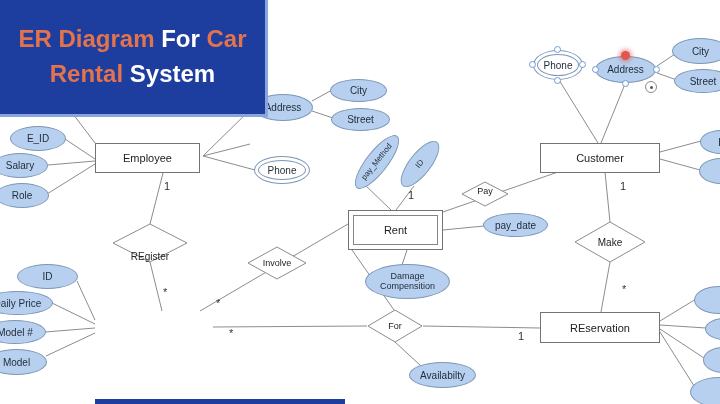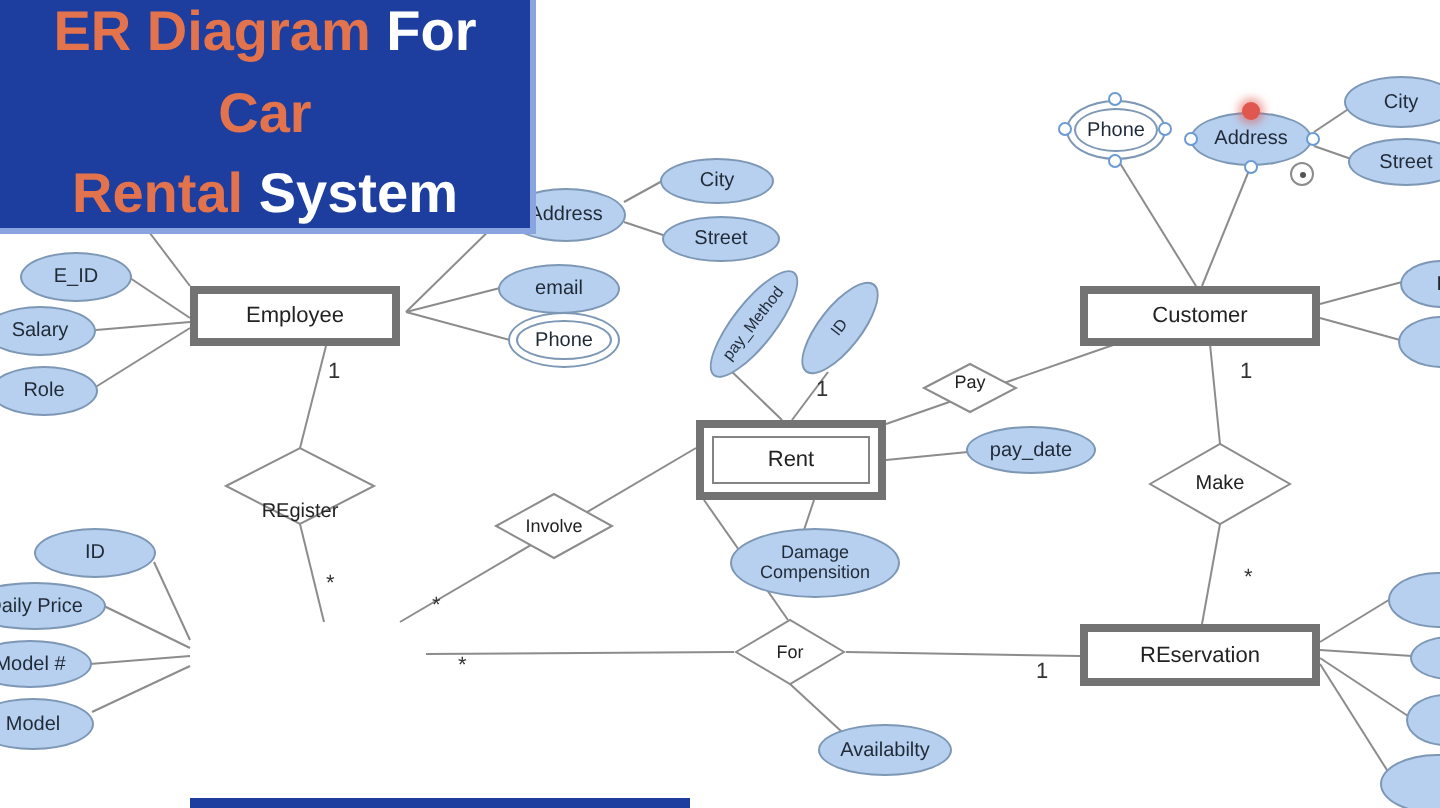--- a/index.html
+++ b/index.html
@@ -6,28 +6,28 @@
   .stage{
     position:relative;width:720px;height:404px;overflow:hidden;
     background:#ffffff;font-family:"Liberation Sans",sans-serif;
   }
   svg.wires{position:absolute;left:0;top:0;z-index:1;}
   
   .banner{
     position:absolute;left:0;top:0;width:268px;height:117px;z-index:10;
     background:#1d3e9e;border-right:3px solid #8aa4e0;border-bottom:3px solid #8aa4e0;
     box-sizing:border-box;display:flex;flex-direction:column;justify-content:center;
-    text-align:center;font-weight:bold;font-size:28px;line-height:1.45;
+    text-align:center;font-weight:bold;font-size:24px;line-height:1.45;
   }
   .banner .accent{color:#e2734d;}
   .banner .plain{color:#ffffff;}
   .bottom-strip{position:absolute;left:95px;top:399px;width:250px;height:5px;background:#1d3e9e;z-index:10;}
   
   .entity{
-    position:absolute;background:#ffffff;border:4px solid #737373;z-index:3;
+    position:absolute;background:#ffffff;border:1px solid #737373;z-index:3;
     display:flex;align-items:center;justify-content:center;
     font-size:11px;color:#222;box-sizing:border-box;
   }
   .entity .inner-rect{
     position:absolute;inset:4px;border:1px solid #848484;
     display:flex;align-items:center;justify-content:center;
   }
   
   .ellipse{
     position:absolute;background:#b7d0f0;border:1px solid #7d97b5;border-radius:50%;
@@ -140,23 +140,20 @@
   </div>
   <div class="ellipse" style="left:253px;top:94px;width:60px;height:27px;">
     <span>Address</span>
   </div>
   <div class="ellipse" style="left:330px;top:79px;width:57px;height:23px;">
     <span>City</span>
   </div>
   <div class="ellipse" style="left:331px;top:108px;width:59px;height:23px;">
     <span>Street</span>
   </div>
-  <div class="ellipse" style="left:249px;top:132px;width:61px;height:25px;">
-    <span>email</span>
-  </div>
   <div class="ellipse white" style="left:254px;top:156px;width:56px;height:28px;">
     <div class="ring">
       <span>Phone</span>
     </div>
   </div>
 
   <div class="ellipse small-text" style="left:344px;top:151px;width:66px;height:22px;transform:rotate(-52deg);">
     <span>pay_Method</span>
   </div>
   <div class="ellipse small-text" style="left:392px;top:153px;width:56px;height:22px;transform:rotate(-52deg);">

